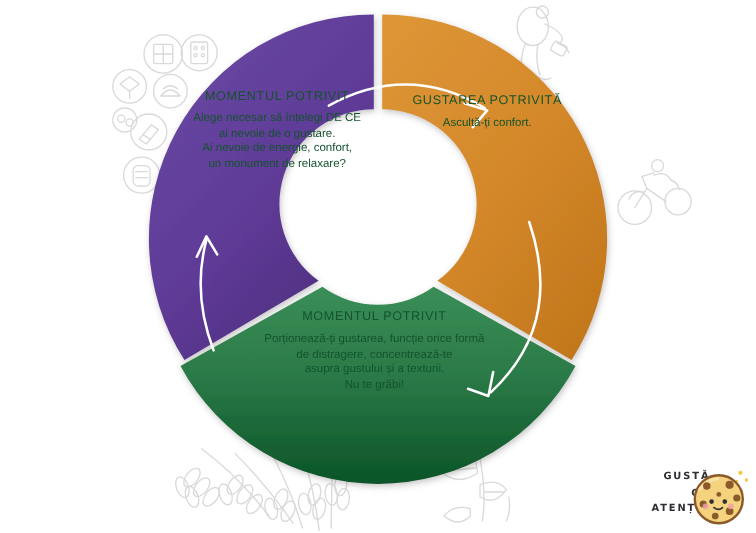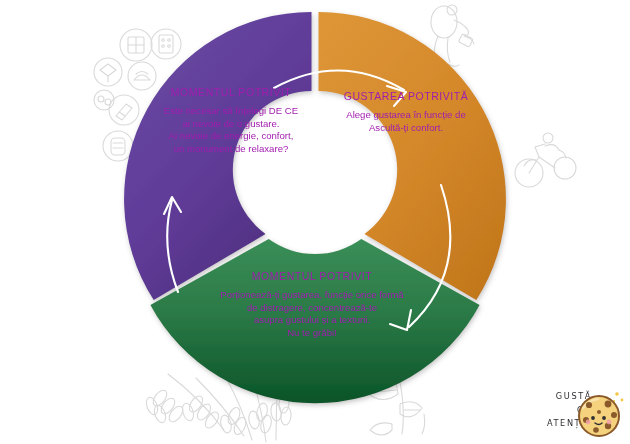--- a/index.html
+++ b/index.html
@@ -3,41 +3,41 @@
 <meta charset="utf-8">
 <style>
   html,body{margin:0;padding:0;}
   body{
     width:630px;height:444px;background:#ffffff;overflow:hidden;
     font-family:"Liberation Sans", sans-serif;position:relative;
   }
   #stage{position:absolute;left:0;top:0;width:630px;height:444px;}
   svg.layer{position:absolute;left:0;top:0;width:630px;height:444px;}
   .seg-label{
-    position:absolute;text-align:center;color:#a21caf;pointer-events:none;margin-top:12px;
+    position:absolute;text-align:center;color:#14532d;pointer-events:none;
   }
   .seg-title{
     font-size:10.5px;letter-spacing:.55px;font-weight:400;margin:0 0 7px 0;
     white-space:nowrap;
   }
   .seg-body{font-size:9.6px;line-height:12.6px;font-weight:400;}
   .seg-body div{white-space:nowrap;}
   
   #label-purple{left:138px;top:74px;width:186px;}
   
   #label-orange{left:316px;top:78px;width:180px;text-align:center;}
   
   #label-green{left:196px;top:258px;width:232px;}
   #logo{
     position:absolute;left:508px;top:386px;width:120px;height:56px;
   }
   #logo-text{
     position:absolute;left:0;top:4px;width:84px;text-align:right;
     font-size:8.2px;line-height:13.5px;letter-spacing:1.6px;
-    color:#2f2f33;font-weight:400;font-family:"DejaVu Sans", sans-serif;
+    color:#2f2f33;font-weight:700;font-family:"DejaVu Sans", sans-serif;
   }
   #logo-text div{white-space:nowrap;}
   #logo-cookie{position:absolute;left:66px;top:2px;width:52px;height:52px;}
 </style>
 </head>
 <body>
 
 <div id="stage">
 
   <svg class="layer" viewBox="0 0 630 444" xmlns="http://www.w3.org/2000/svg">
@@ -204,31 +204,30 @@
         <path d="M 441 185 Q 470 270 409 327"></path>
         <path d="M 411 310 L 407 330 L 390 324"></path>
       </g>
 
     </g>
   </svg>
 
   <div class="seg-label" id="label-purple">
     <div class="seg-title">MOMENTUL POTRIVIT</div>
     <div class="seg-body">
-      <div>Este necesar să înțelegi DE CE</div>
+      <div>Alege necesar să înțelegi DE CE</div>
       <div>ai nevoie de o gustare.</div>
       <div>Ai nevoie de energie, confort,</div>
       <div>un monument de relaxare?</div>
     </div>
   </div>
 
   <div class="seg-label" id="label-orange">
     <div class="seg-title">GUSTAREA POTRIVITĂ</div>
     <div class="seg-body">
-      <div>Alege gustarea în funcție de</div>
       <div>Ascultă-ți confort.</div>
     </div>
   </div>
 
   <div class="seg-label" id="label-green">
     <div class="seg-title">MOMENTUL POTRIVIT</div>
     <div class="seg-body">
       <div>Porționează-ți gustarea, funcție orice formă</div>
       <div>de distragere, concentrează-te</div>
       <div>asupra gustului și a texturii.</div>

